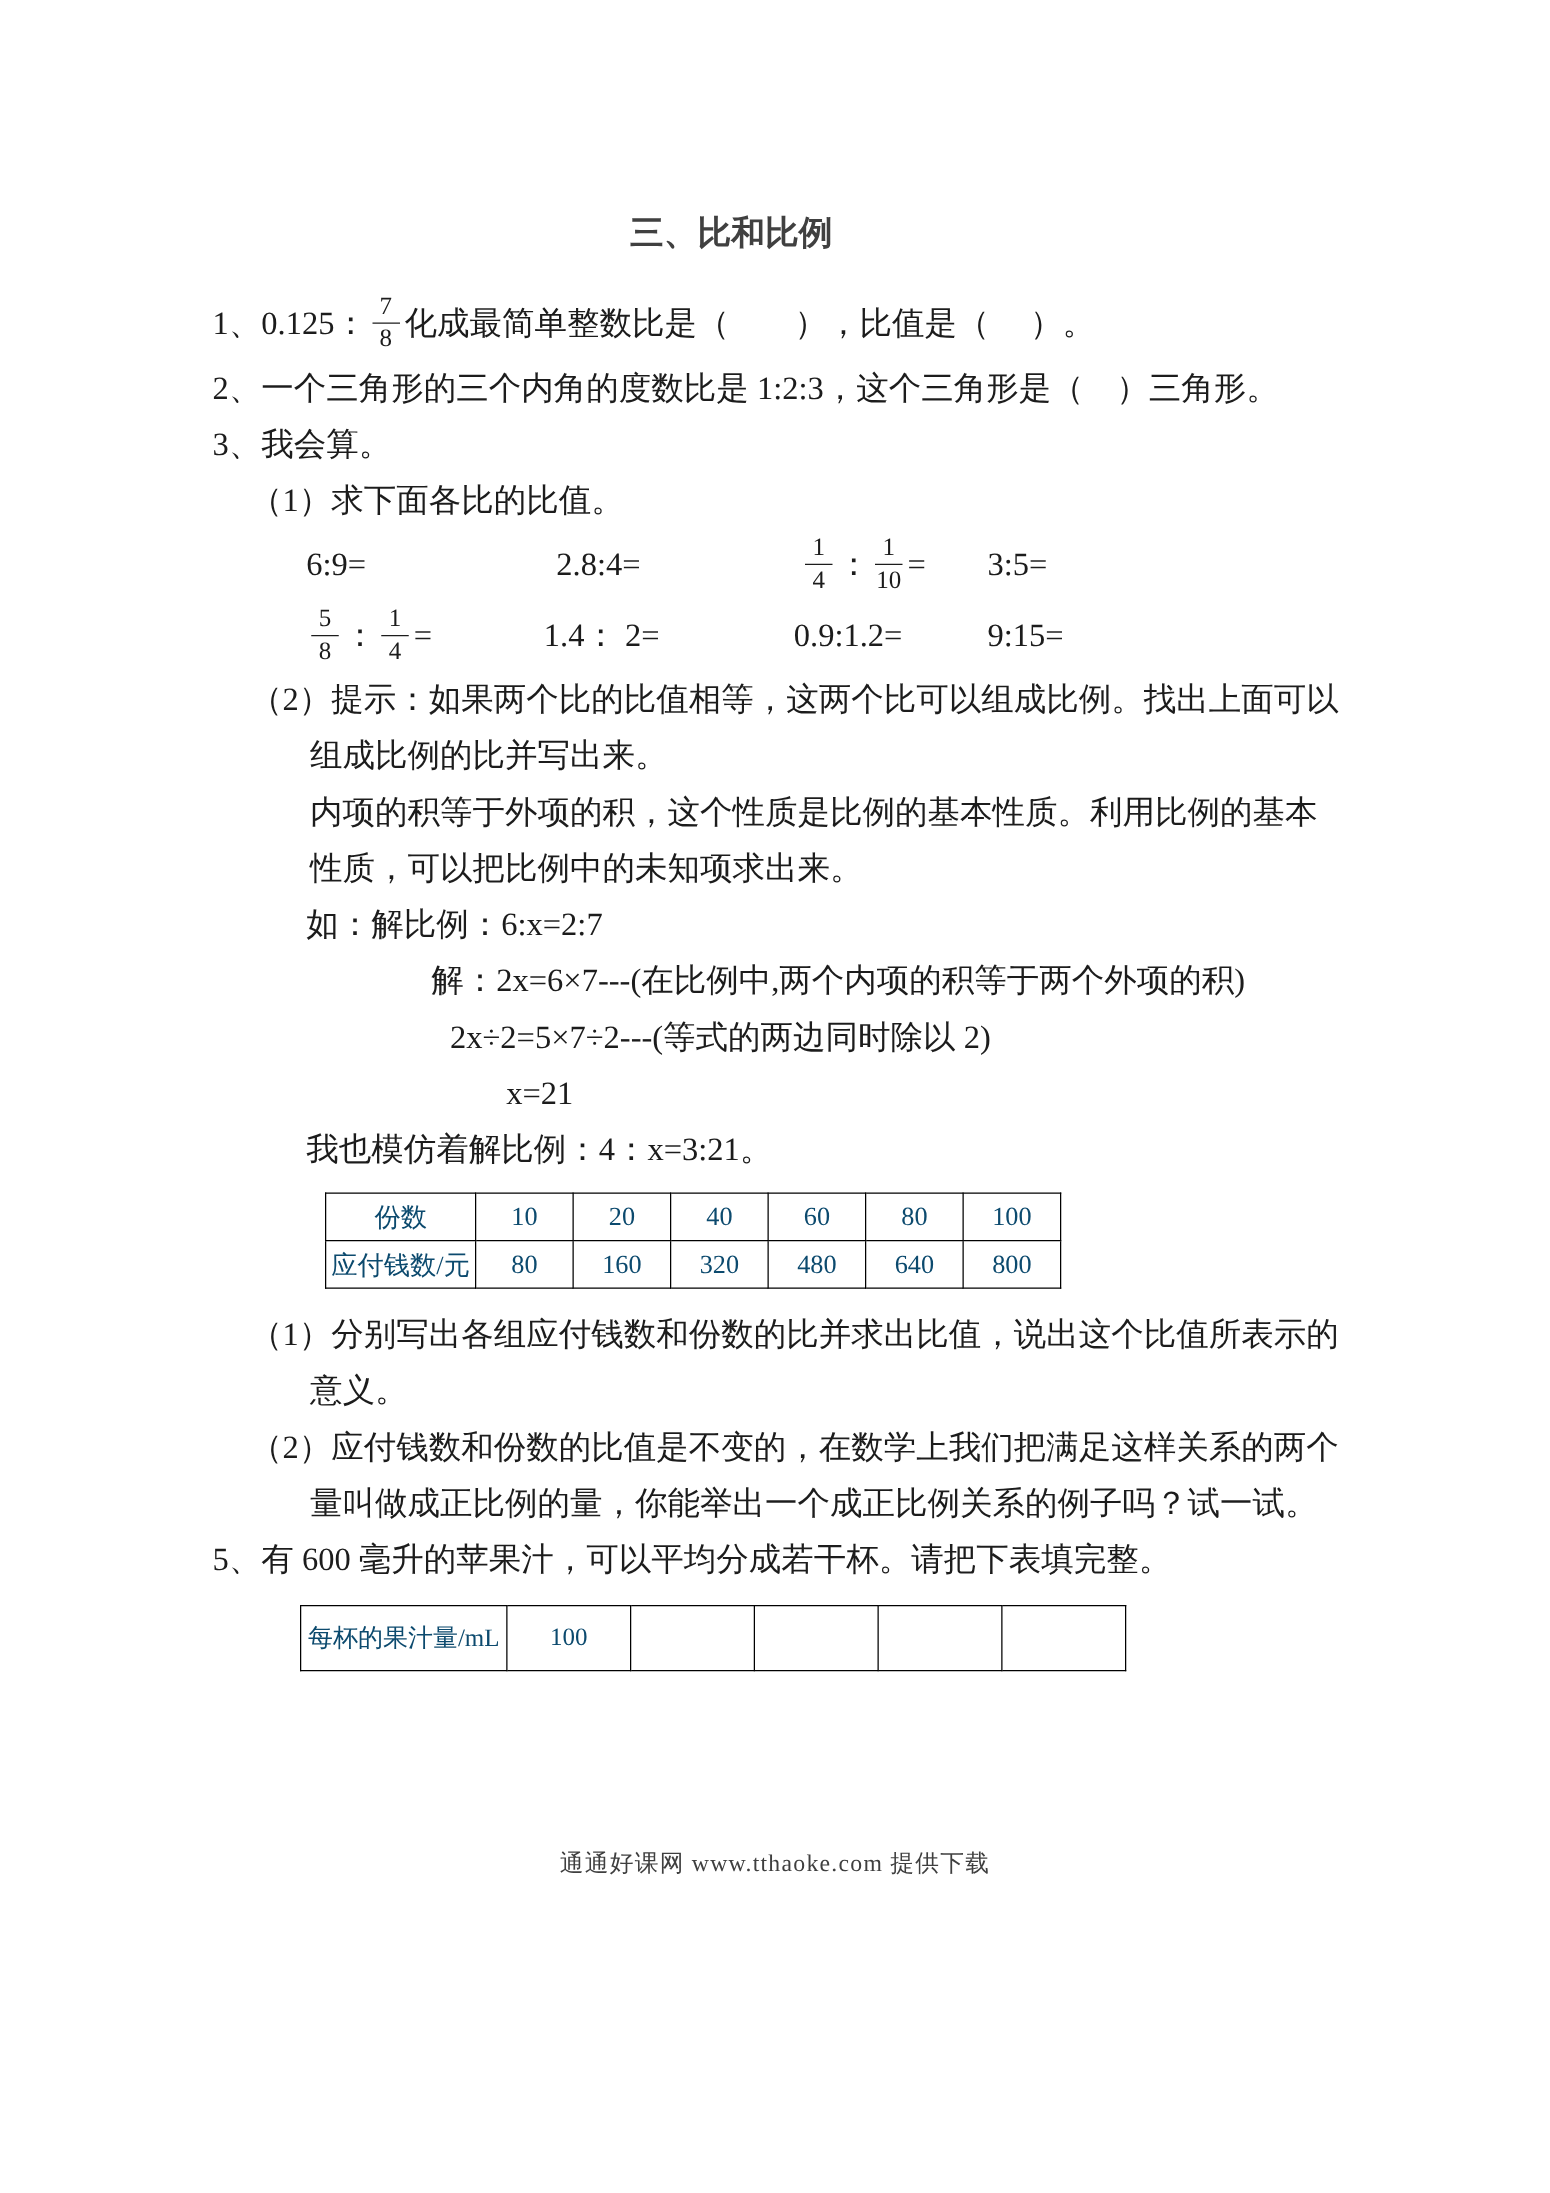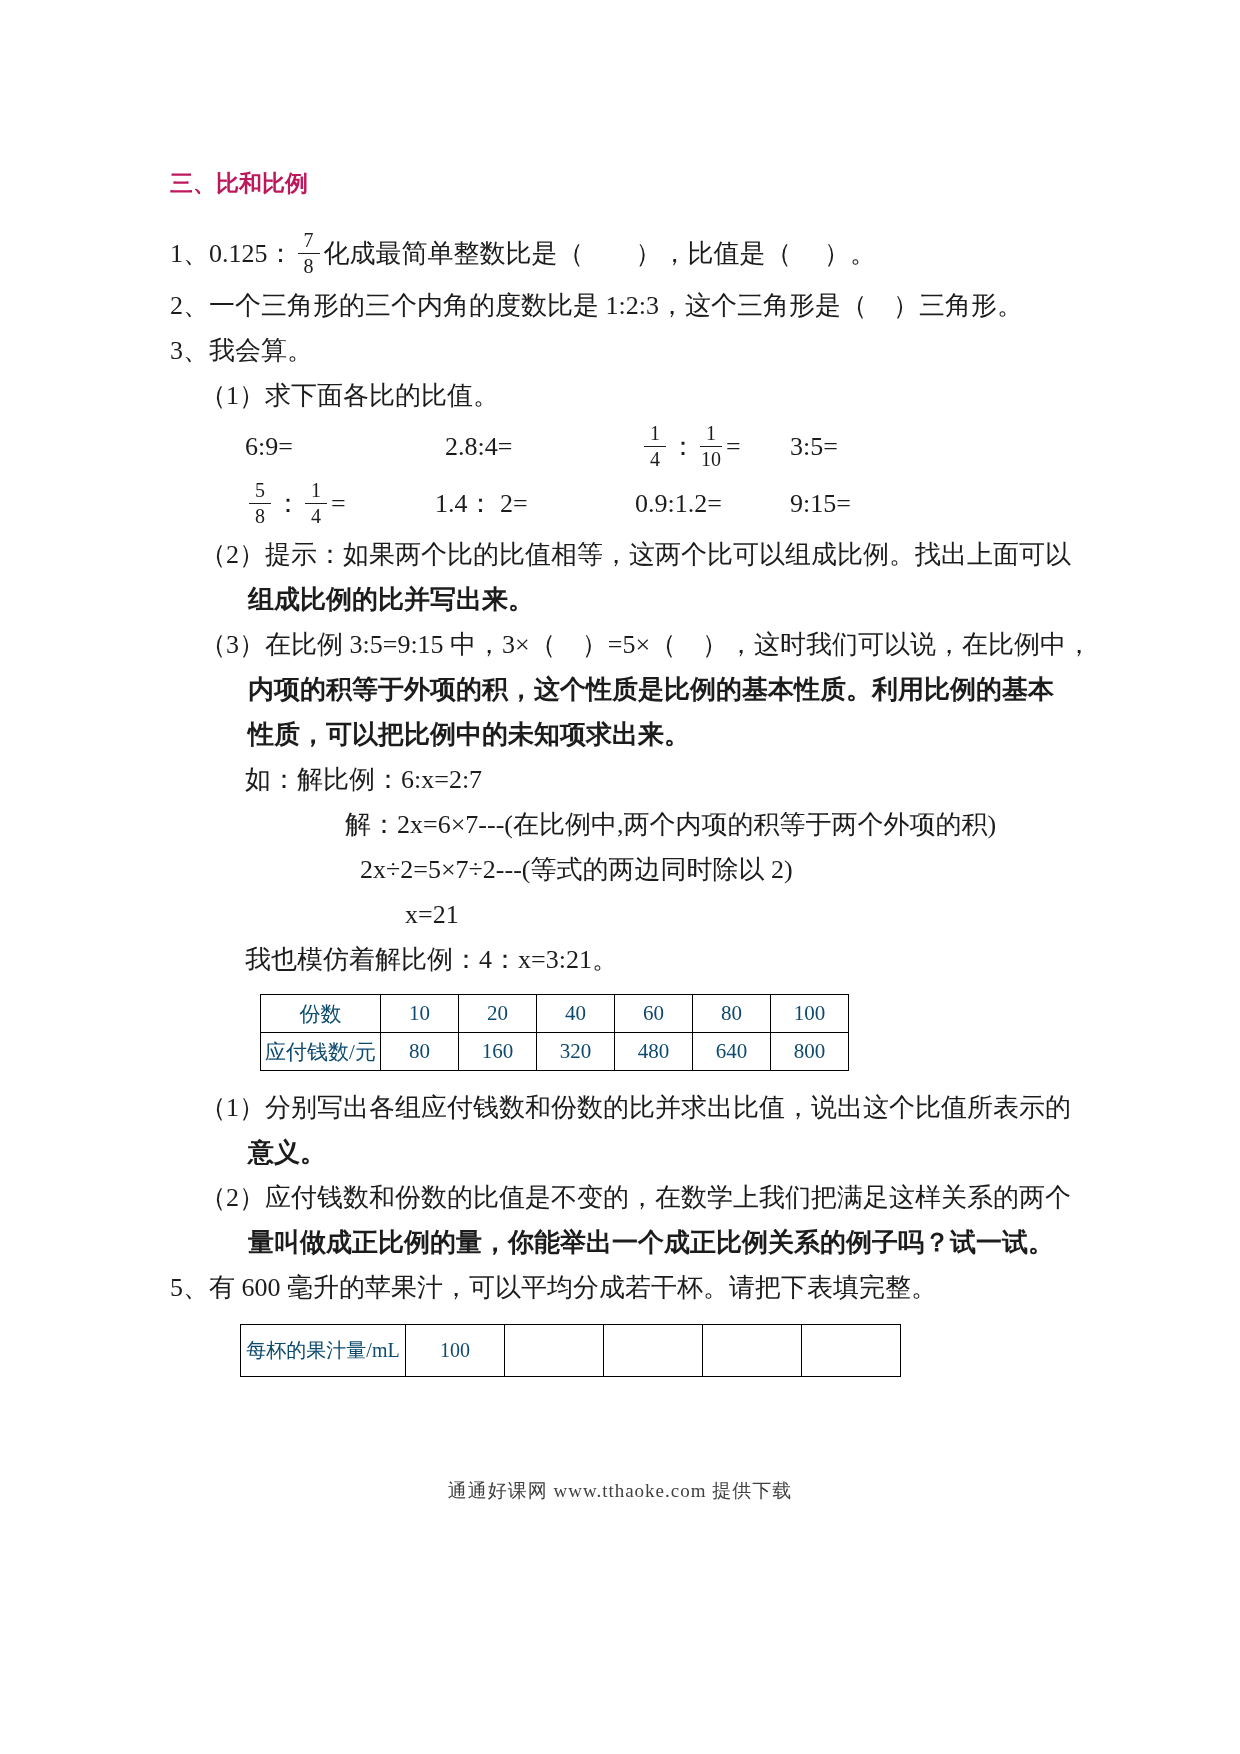--- a/index.html
+++ b/index.html
@@ -9,30 +9,31 @@
     width:1240px; height:1754px;
     background:#ffffff;
     font-family:"Liberation Serif","DejaVu Serif",serif;
     color:#1c1c1c;
     font-size:26px;
     overflow:hidden;
   }
   .content { padding:168px 70px 0 170px; }
   .title {
     width:830px;
-    color:#be185d;
-    font-size:23px;
+    text-align:center;
+    color:#404040;
+    font-size:27px;
     font-weight:bold;
     margin-bottom:24px;
   }
   .line { line-height:45px; white-space:nowrap; }
   .mixline { display:flex; align-items:center; height:60px; white-space:nowrap; }
   .ml30 { margin-left:30px; }
   .ml75 { margin-left:75px; }
-  .ml78 { margin-left:78px;font-weight:bold; }
+  .ml78 { margin-left:78px; }
   .ml175 { margin-left:175px; }
   .ml190 { margin-left:190px; }
   .ml235 { margin-left:235px; }
   .frac {
     display:inline-block;
     vertical-align:middle;
     text-align:center;
     font-size:20px;
     line-height:1.15;
     margin:0 4px;
@@ -116,21 +117,20 @@
         <span>=</span>
       </span>
       <span class="rc r2c2">1.4： 2=</span>
       <span class="rc r2c3">0.9:1.2=</span>
       <span class="rc">9:15=</span>
     </div>
 
     <div class="line ml30">（2）提示：如果两个比的比值相等，这两个比可以组成比例。找出上面可以</div>
     <div class="line ml78">组成比例的比并写出来。</div>
 
-    <div class="line ml30">（3）在比例 3:5=9:15 中，3×（　）=5×（　），这时我们可以说，在比例中，</div>
     <div class="line ml78">内项的积等于外项的积，这个性质是比例的基本性质。利用比例的基本</div>
     <div class="line ml78">性质，可以把比例中的未知项求出来。</div>
 
     <div class="line ml75">如：解比例：6:x=2:7</div>
     <div class="line ml175">解：2x=6×7---(在比例中,两个内项的积等于两个外项的积)</div>
     <div class="line ml190">2x÷2=5×7÷2---(等式的两边同时除以 2)</div>
     <div class="line ml235">x=21</div>
     <div class="line ml75">我也模仿着解比例：4：x=3:21。</div>
 
 

